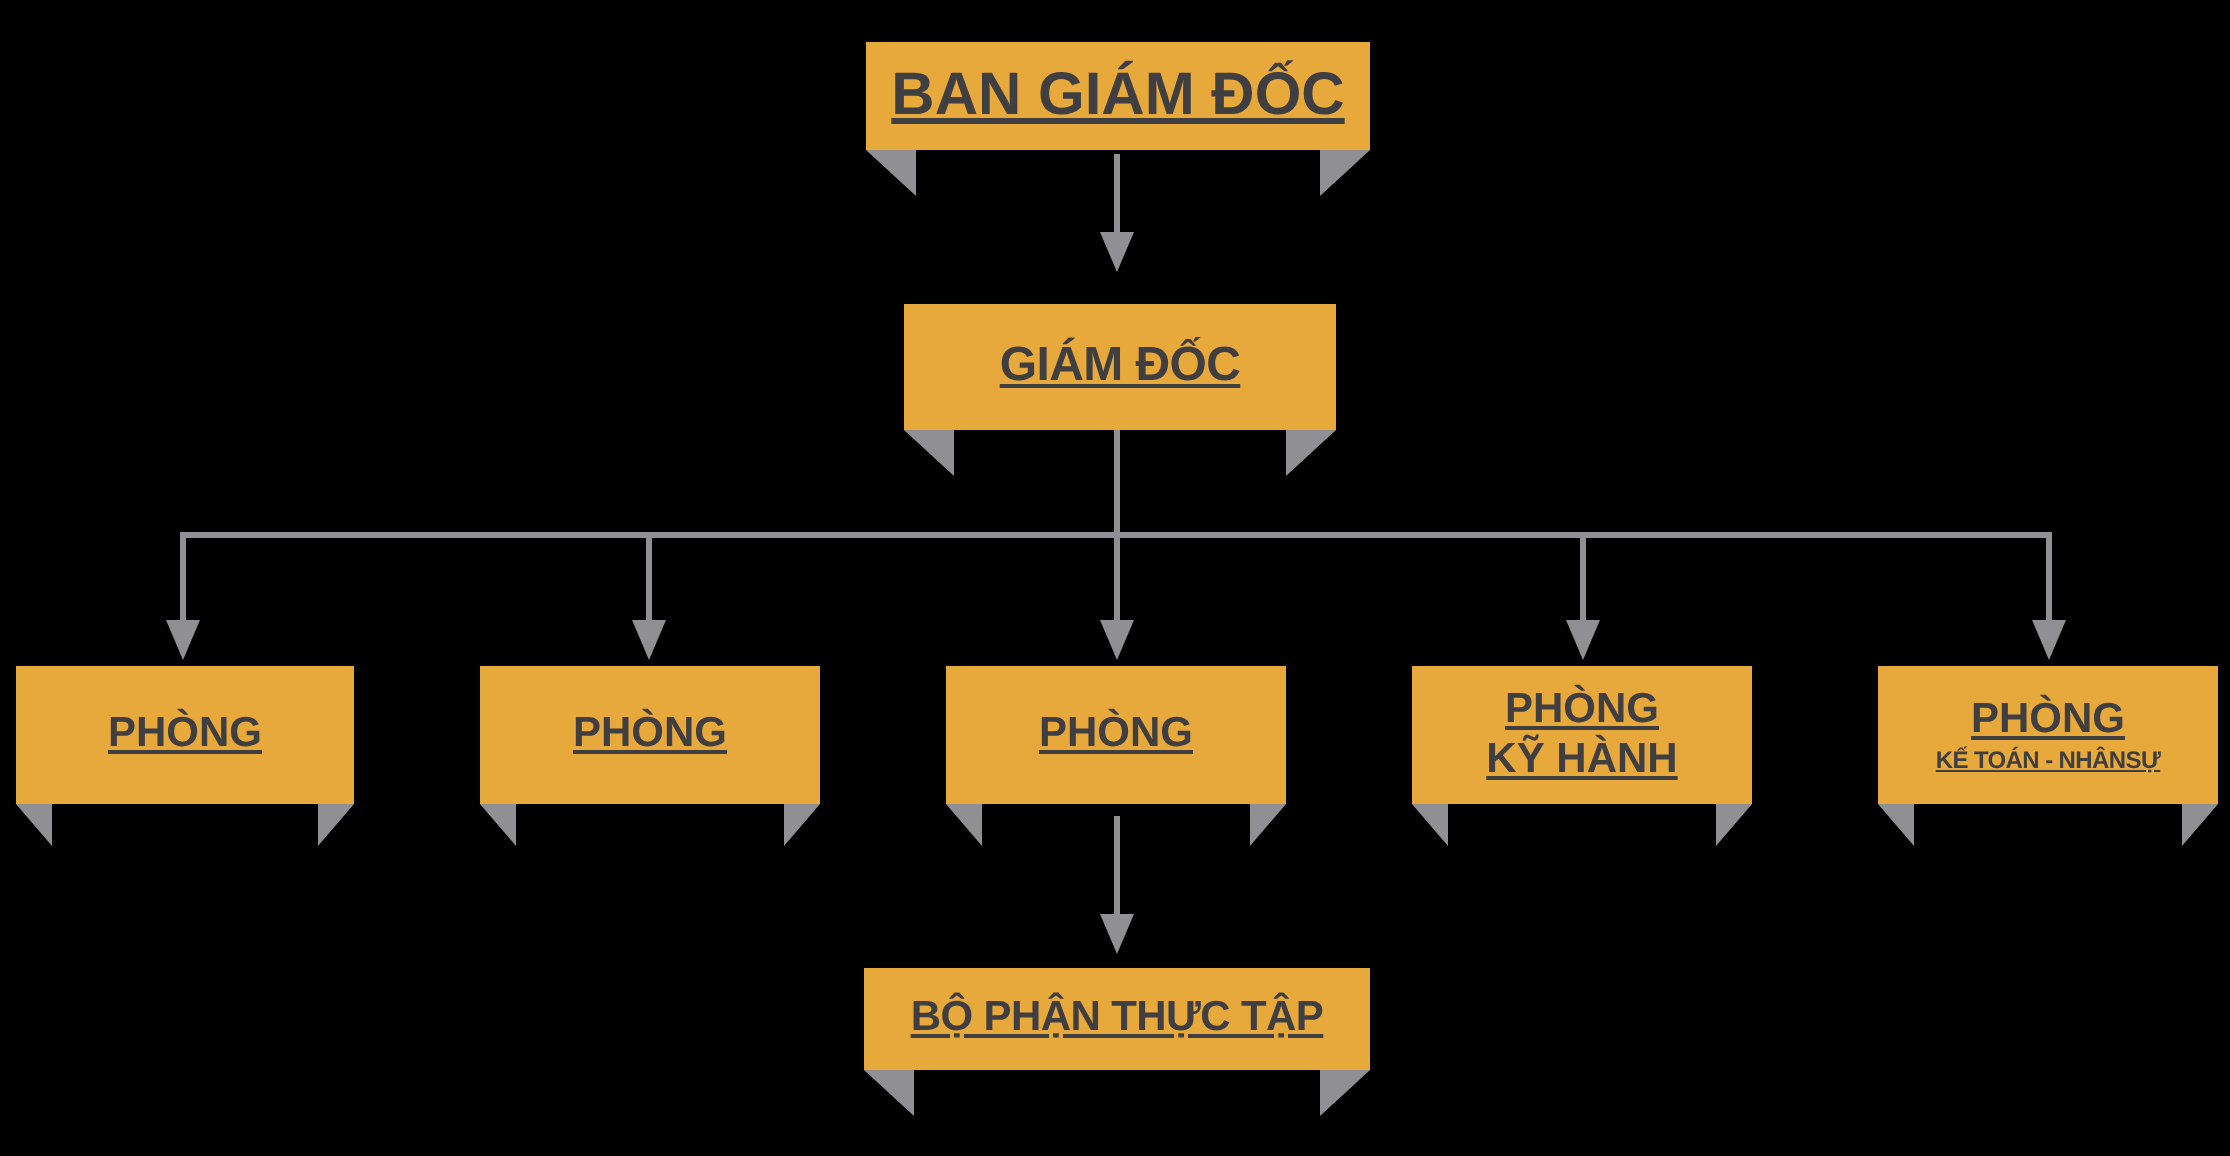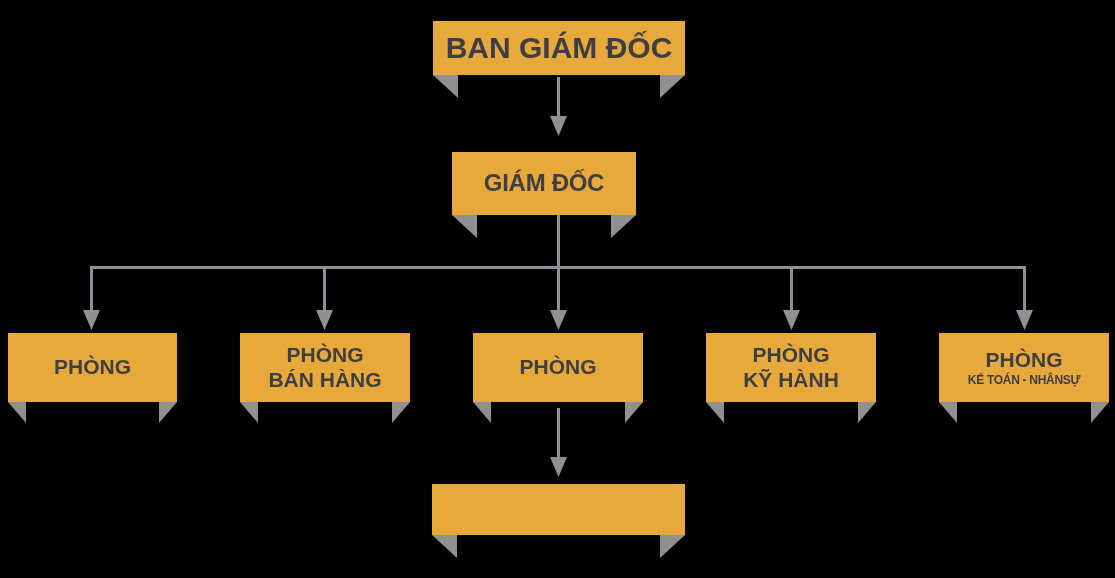--- a/index.html
+++ b/index.html
@@ -7,21 +7,21 @@
     width:1115px;height:578px;position:relative;overflow:hidden;
     background:var(--page-bg,#000);
     font-family:"Liberation Sans","DejaVu Sans",sans-serif;
   }
   .stage{position:absolute;left:0;top:0;width:1115px;height:578px;}
   .node{
     position:absolute;
     background:var(--box-bg,#E8A93C);
     color:var(--box-text,#3F3F41);
     display:flex;flex-direction:column;align-items:center;justify-content:center;
-    font-weight:bold;text-align:center;line-height:1.18;
+    font-weight:bold;text-align:center;line-height:1.18;text-decoration:underline;
   }
   .node .ln{display:block;white-space:nowrap;}
   .tail{position:absolute;top:100%;background:var(--gray,#909094);}
   .tail-left{left:0;clip-path:polygon(0 0,100% 0,100% 100%);}
   .tail-right{right:0;clip-path:polygon(0 0,100% 0,0 100%);}
   .node.big .tail{width:25px;height:23px;}
   .node.small .tail{width:18px;height:21px;}
   .cline{position:absolute;background:var(--gray,#909094);}
   .ahead{
     position:absolute;width:17px;height:20px;
@@ -36,21 +36,21 @@
 
   <div class="node big" style="left:433px;top:21px;width:252px;height:54px;font-size:30px;">
     <span class="ln">BAN GIÁM ĐỐC</span>
     <span class="tail tail-left"></span>
     <span class="tail tail-right"></span>
   </div>
 
   <div class="cline" style="left:557px;top:77px;width:3px;height:40px;"></div>
   <div class="ahead" style="left:550px;top:116px;"></div>
 
-  <div class="node big" style="left:452px;top:152px;width:184px;height:63px;font-size:24px;letter-spacing:-0.3px;">
+  <div class="node big" style="left:452px;top:152px;width:216px;height:63px;font-size:24px;letter-spacing:-0.3px;">
     <span class="ln">GIÁM ĐỐC</span>
     <span class="tail tail-left"></span>
     <span class="tail tail-right"></span>
   </div>
 
   <div class="cline" style="left:557px;top:215px;width:3px;height:53px;"></div>
 
   <div class="cline" style="left:90px;top:266px;width:936px;height:3px;"></div>
 
   <div class="cline" style="left:90px;top:268px;width:3px;height:44px;"></div>
@@ -69,21 +69,20 @@
   <div class="ahead" style="left:1016px;top:310px;"></div>
 
   <div class="node small" style="left:8px;top:333px;width:169px;height:69px;font-size:21px;">
     <span class="ln">PHÒNG</span>
     <span class="tail tail-left"></span>
     <span class="tail tail-right"></span>
   </div>
 
   <div class="node small" style="left:240px;top:333px;width:170px;height:69px;font-size:21px;">
     <span class="ln">PHÒNG</span>
-    <span class="ln">BÁN HÀNG</span>
     <span class="tail tail-left"></span>
     <span class="tail tail-right"></span>
   </div>
 
   <div class="node small" style="left:473px;top:333px;width:170px;height:69px;font-size:21px;">
     <span class="ln">PHÒNG</span>
     <span class="tail tail-left"></span>
     <span class="tail tail-right"></span>
   </div>
 
@@ -98,17 +97,18 @@
     <span class="ln">PHÒNG</span>
     <span class="ln" style="font-size:12px;letter-spacing:-0.3px;">KẾ TOÁN - NHÂNSỰ</span>
     <span class="tail tail-left"></span>
     <span class="tail tail-right"></span>
   </div>
 
   <div class="cline" style="left:557px;top:408px;width:3px;height:50px;"></div>
   <div class="ahead" style="left:550px;top:457px;"></div>
 
   <div class="node big" style="left:432px;top:484px;width:253px;height:51px;font-size:21px;letter-spacing:-0.3px;">
+    <span class="ln">BỘ PHẬN THỰC TẬP</span>
     <span class="tail tail-left"></span>
     <span class="tail tail-right"></span>
   </div>
 
 </div>
 
 </body></html>

